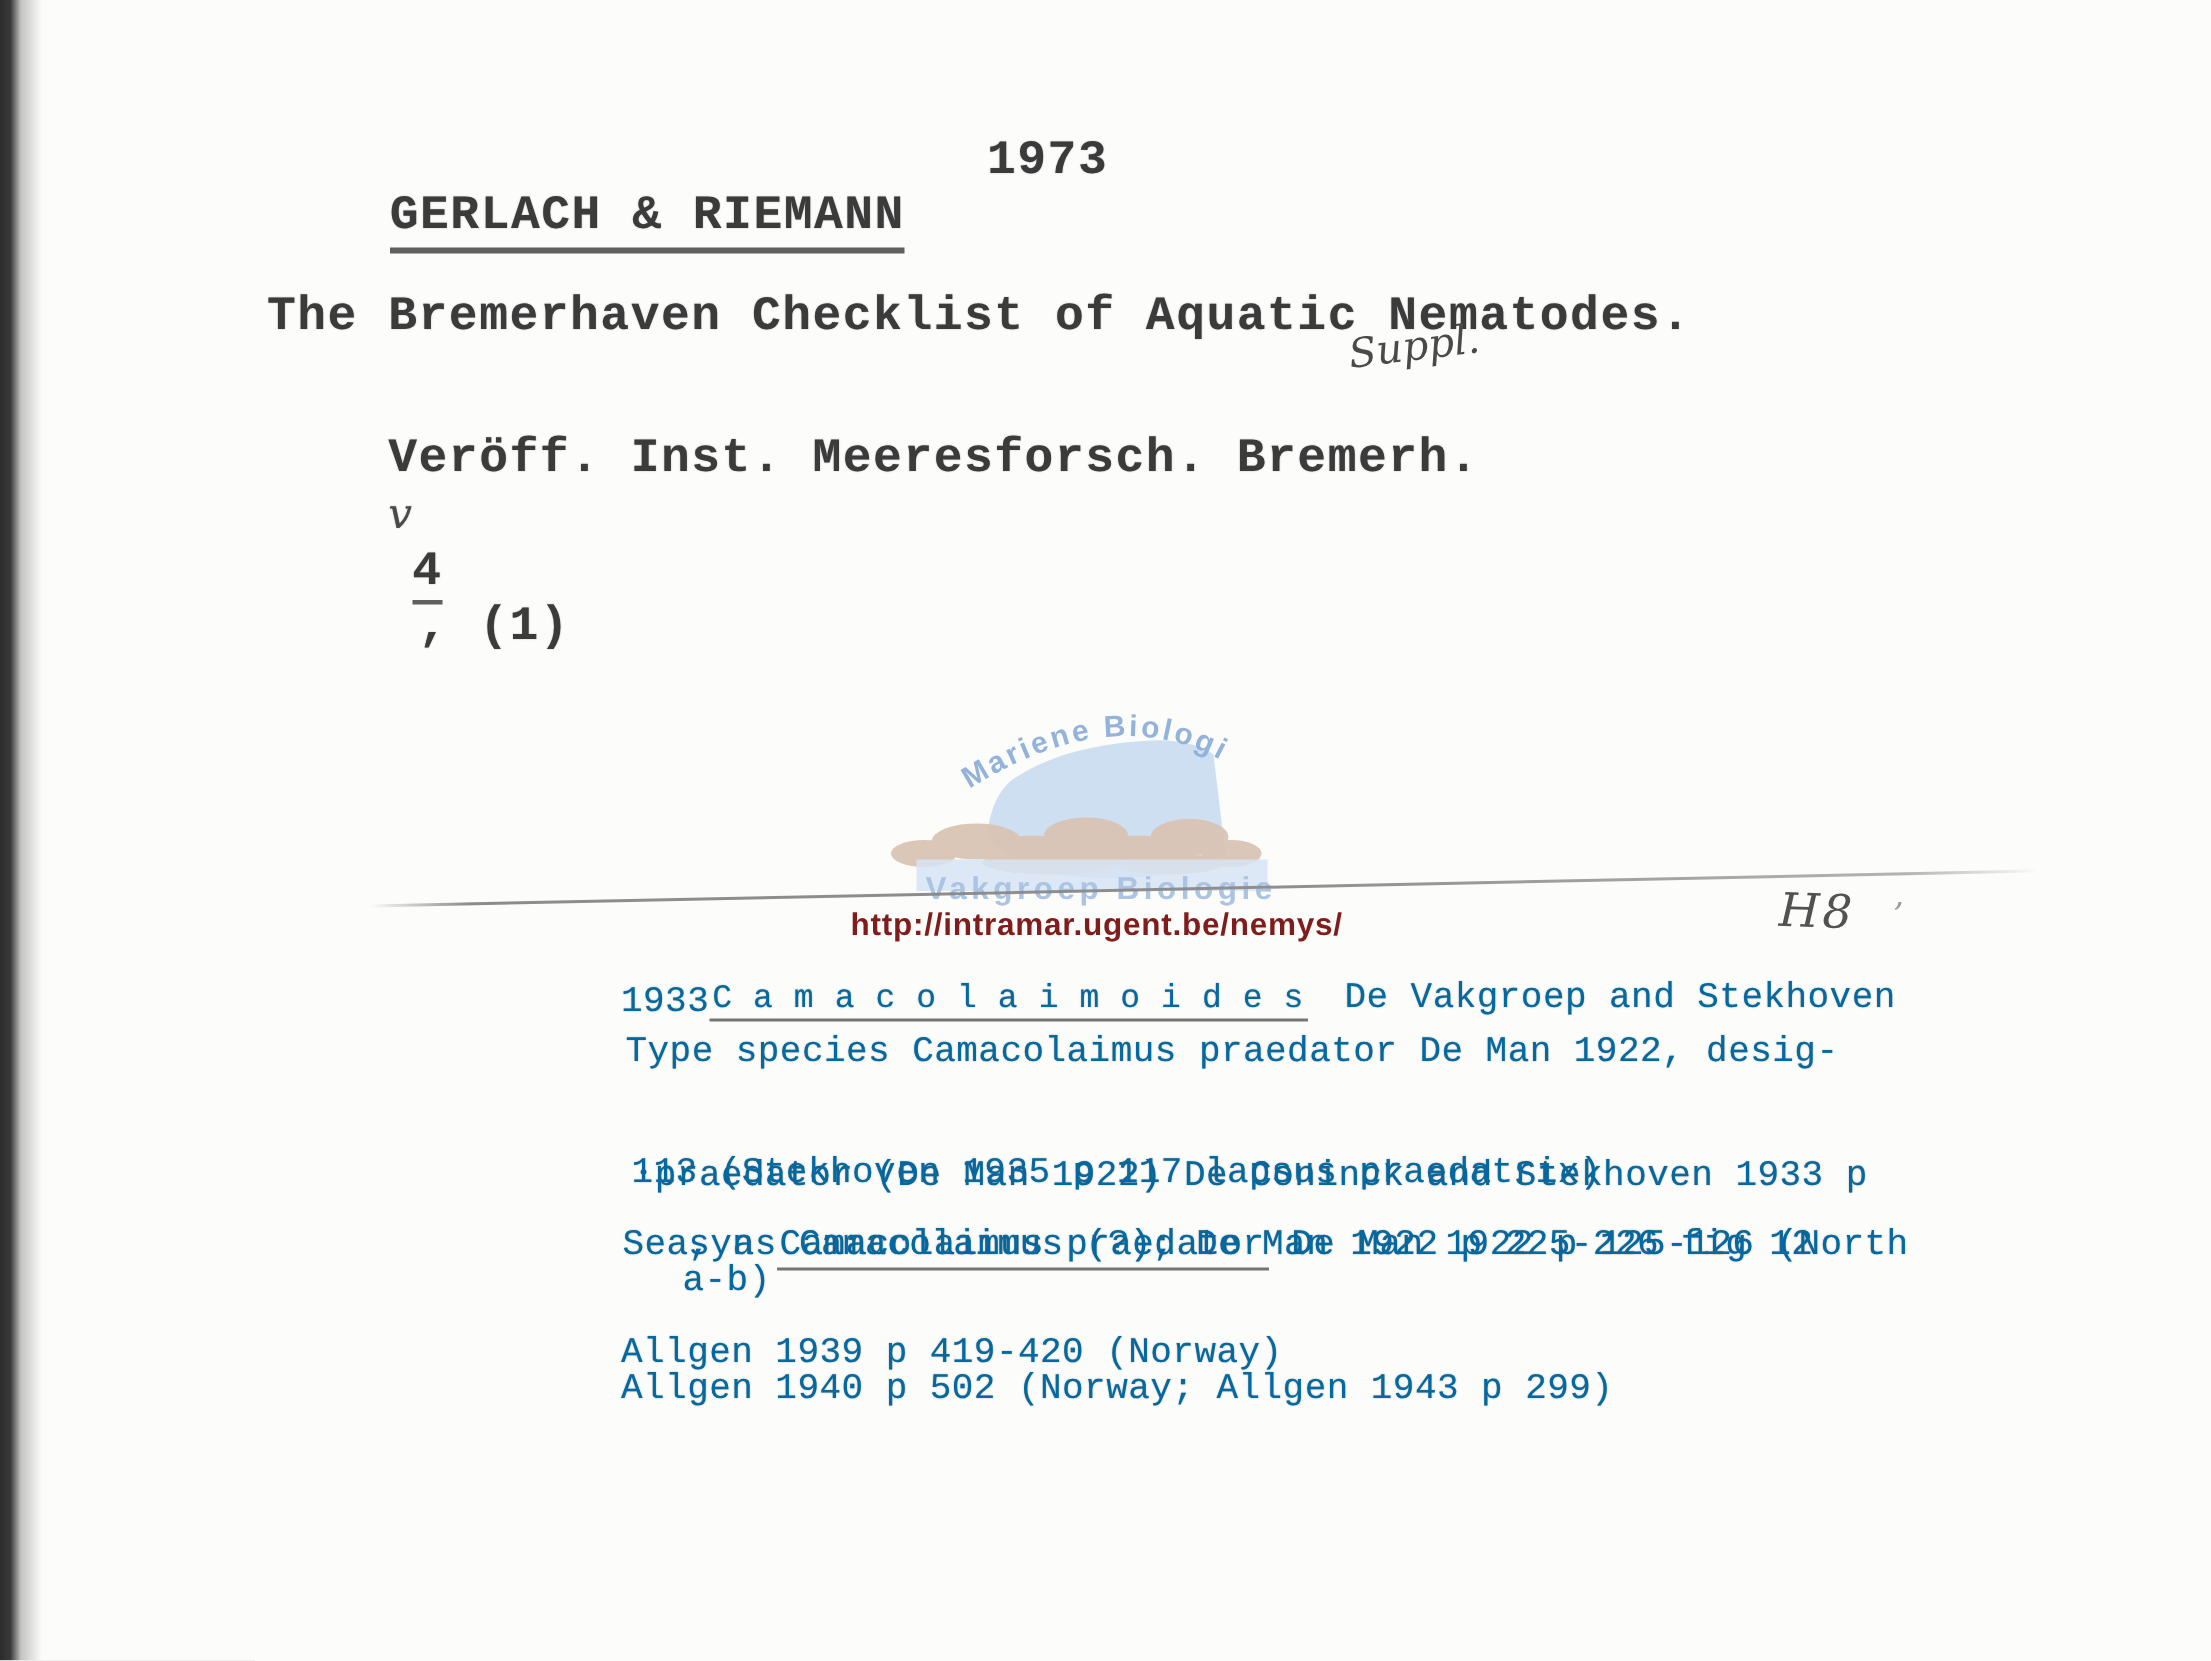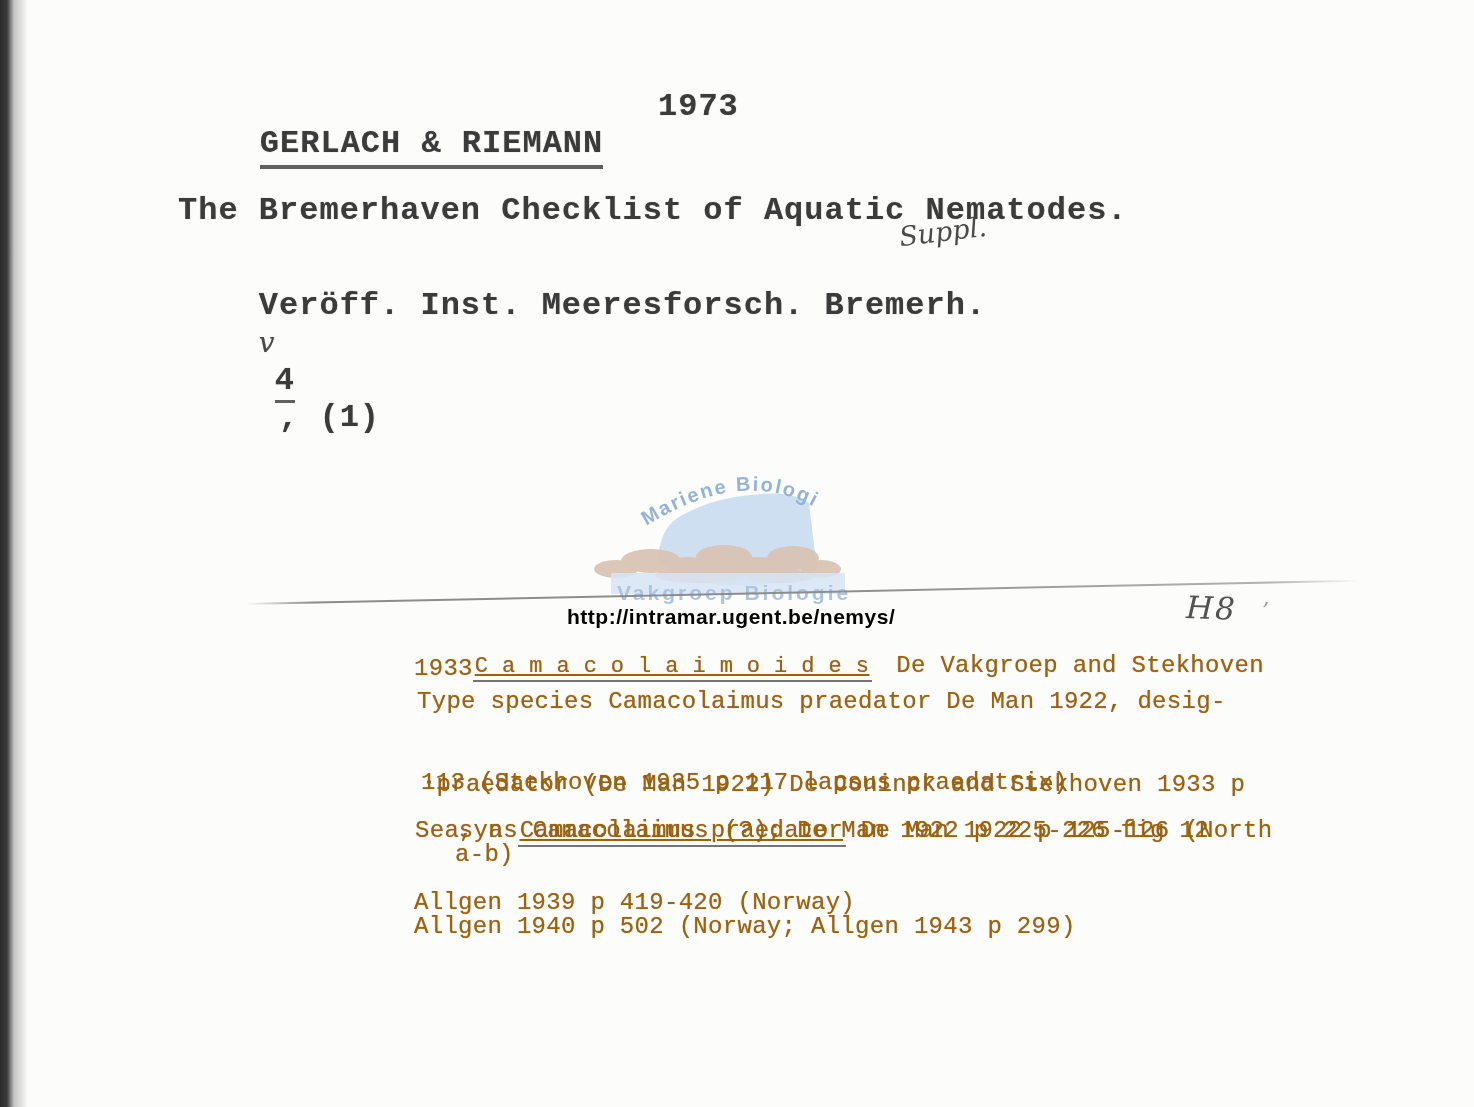--- a/index.html
+++ b/index.html
@@ -18,25 +18,25 @@
     position:absolute;white-space:pre;
     font-family:"Liberation Mono","DejaVu Sans Mono",monospace;
     font-weight:bold;font-size:32px;letter-spacing:1px;line-height:37px;
     color:#3b3b3b;text-shadow:0 0 1px rgba(59,59,59,.45);z-index:3;
   }
   
   .tw-low{
     position:absolute;white-space:pre;
     font-family:"Liberation Mono","DejaVu Sans Mono",monospace;
     font-size:24px;letter-spacing:.3px;line-height:24px;
-    color:#a16207;text-shadow:0 0 1px rgba(72,72,72,.55);z-index:3;
+    color:#0369a1;text-shadow:0 0 1px rgba(72,72,72,.55);z-index:3;
   }
   .u-heavy{border-bottom:4px solid rgba(56,56,56,.8);padding-bottom:3px;}
   .u-vol{border-bottom:3px solid rgba(56,56,56,.8);padding-bottom:1px;}
-  .u-mid{border-bottom:2px solid rgba(72,72,72,.75);padding:0 3px 1px 2px;text-decoration:underline;}
+  .u-mid{border-bottom:2px solid rgba(72,72,72,.75);padding:0 3px 1px 2px;}
   .genus{font-size:22px;letter-spacing:.4px;}
   .authority{margin-left:24px;}
   .bullet{font-size:14px;vertical-align:4px;margin-right:3px;}
   .hand{
     position:absolute;font-family:"DejaVu Serif","Liberation Serif",serif;
     font-style:italic;color:#4a4a4a;z-index:3;
   }
   .hand-inline{
     font-family:"DejaVu Serif","Liberation Serif",serif;
     font-style:italic;font-weight:normal;font-size:28px;color:#4a4a4a;
@@ -53,21 +53,21 @@
     background:#d7e4f4;opacity:.85;z-index:1;
   }
   .wm-vakgroep{
     position:absolute;left:617px;top:581px;z-index:1;
     font-family:"Liberation Sans","DejaVu Sans",sans-serif;
     font-size:21px;font-weight:bold;letter-spacing:3px;color:#aac4e2;
   }
   .wm-url{
     position:absolute;left:567px;top:605px;z-index:1;
     font-family:"Liberation Sans","DejaVu Sans",sans-serif;
-    font-size:21px;font-weight:bold;letter-spacing:.5px;color:#000000;
+    font-size:21px;font-weight:bold;letter-spacing:.5px;color:#7f1d1d;
   }
   
   .divider{
     position:absolute;left:246px;top:603px;width:1113px;height:2px;z-index:2;
     transform:rotate(-1.2deg);transform-origin:left center;
     background:linear-gradient(to right,rgba(140,140,140,0) 0,rgba(120,120,120,.85) 6%,#8f8f8f 55%,rgba(170,170,170,.9) 92%,rgba(190,190,190,0) 100%);
   }
 </style>
 </head>
 <body>

